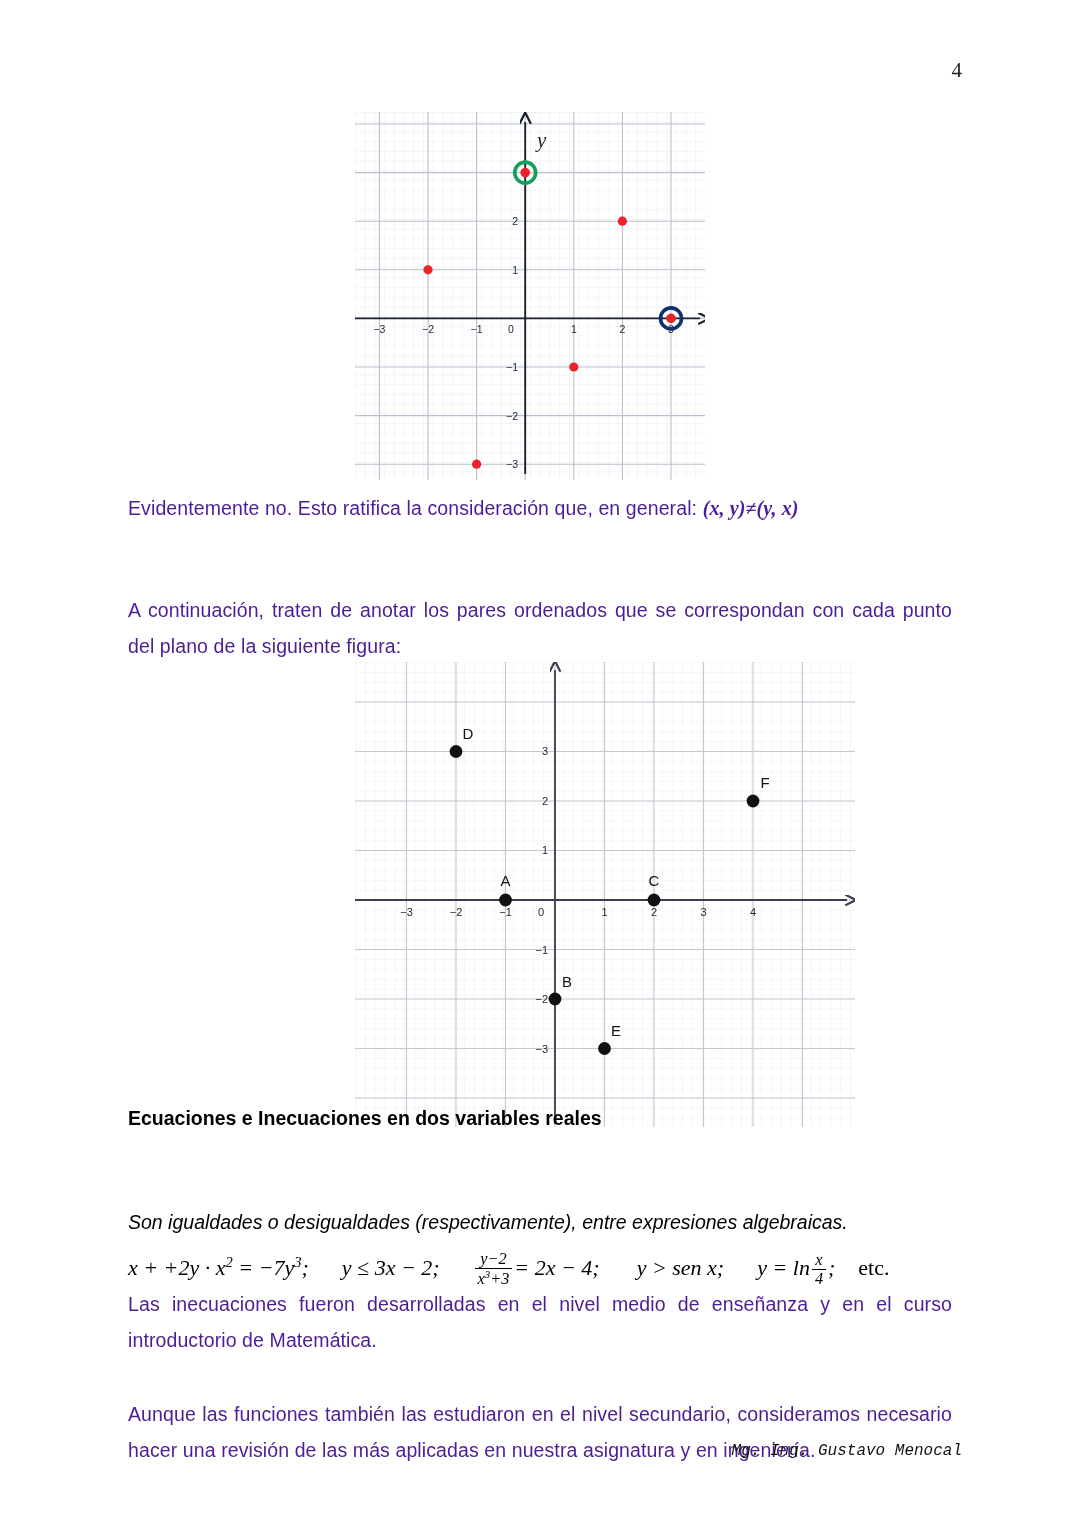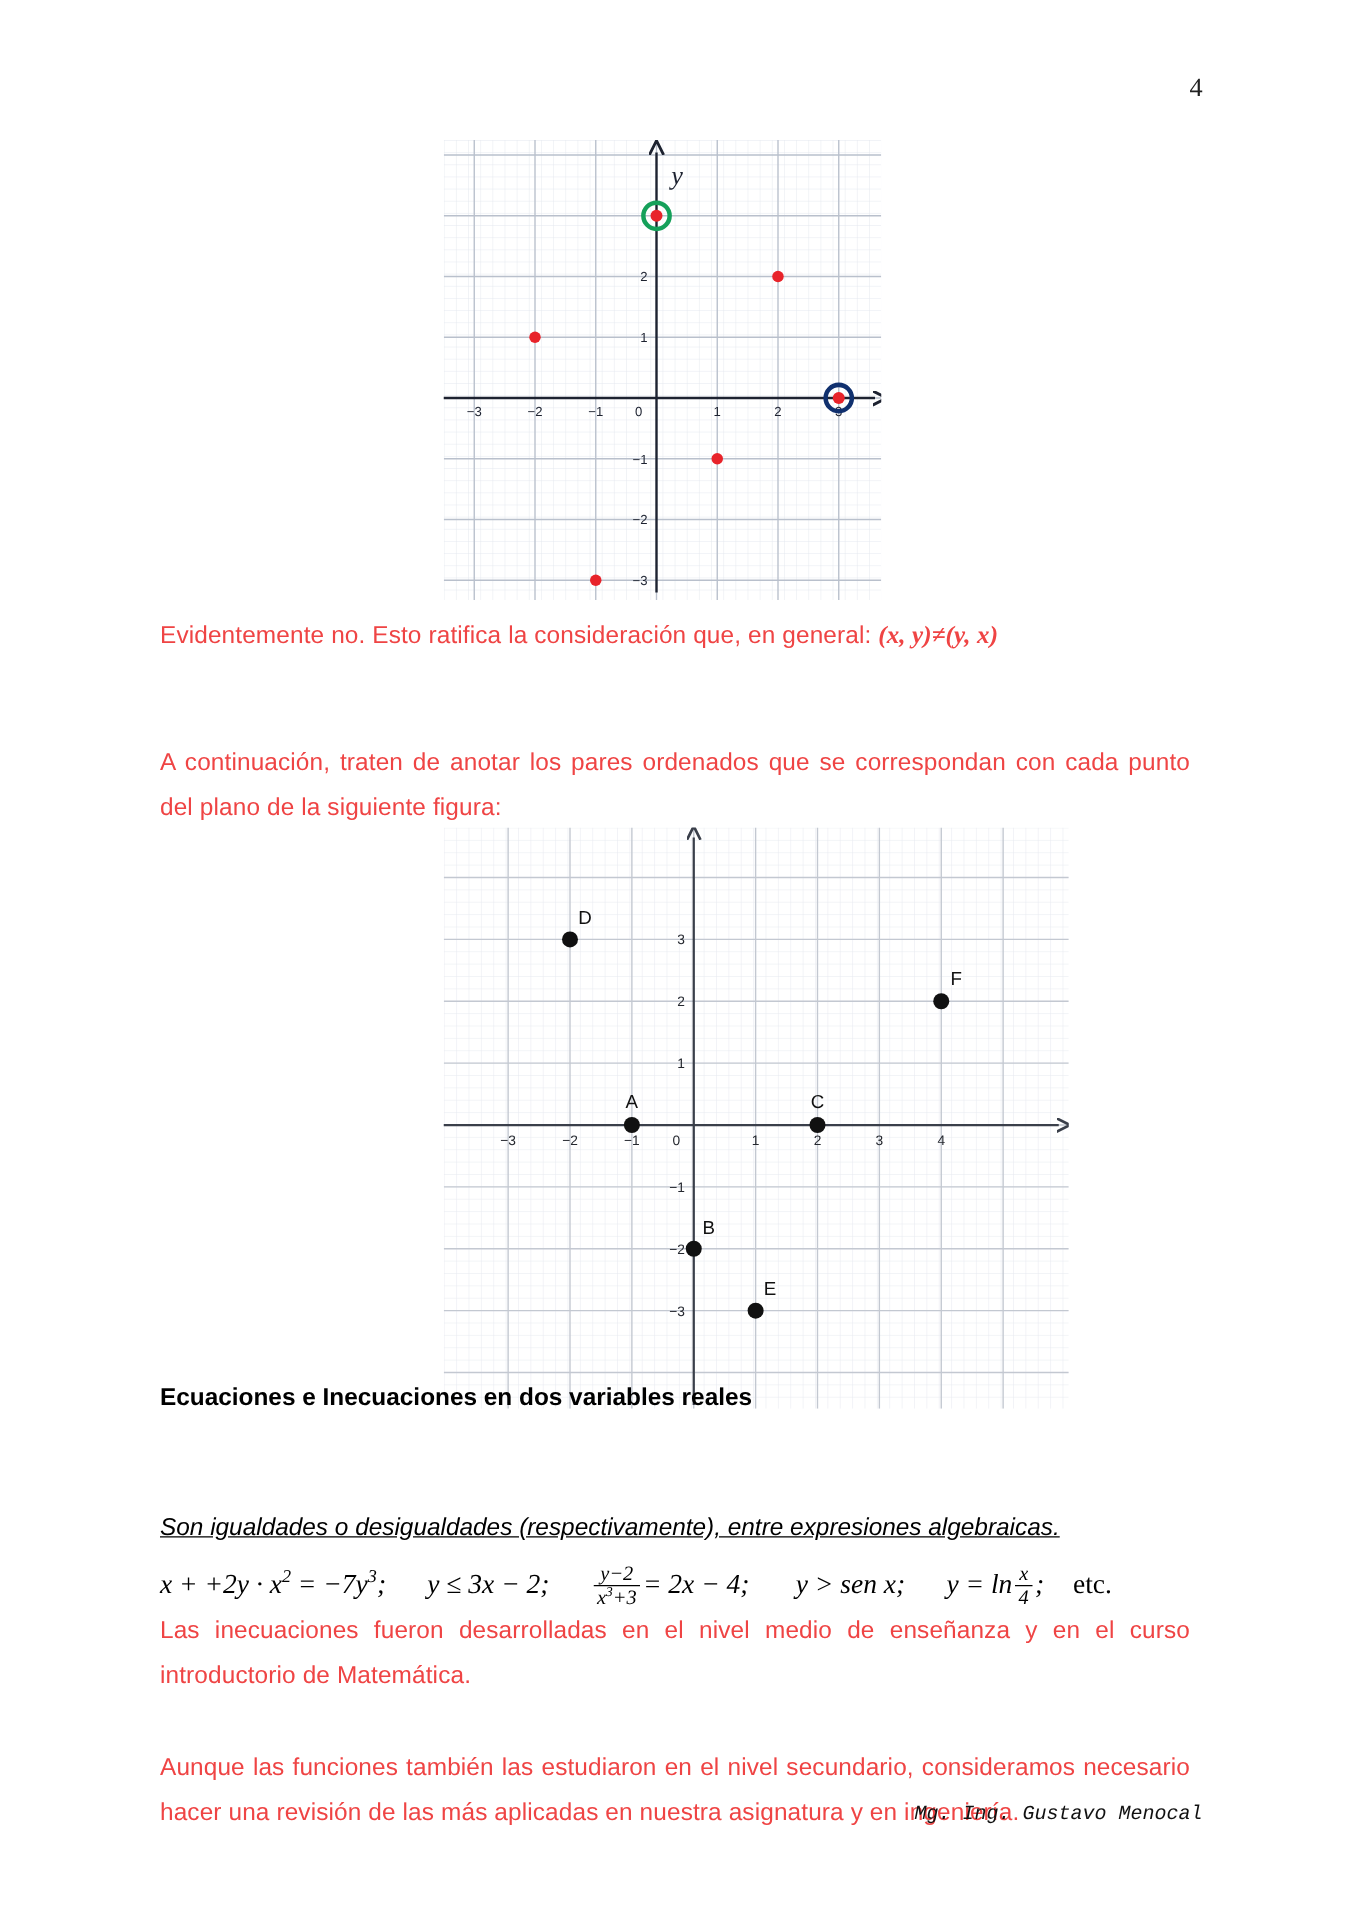--- a/index.html
+++ b/index.html
@@ -27,37 +27,36 @@
   .content {
     position:absolute;
     left:128px; top:0;
     width:824px;
   }
   p.body-text {
     font-size:19.5px;
     line-height:36px;
     margin:0;
     text-align:justify;
-    color:#ef4444;
+    color:#4c1d95;
     letter-spacing:0.1px;
   }
   p.body-text.nojust { text-align:left; }
   .em-pair { font-style:italic; font-weight:bold; font-family:"Liberation Serif", serif; font-size:20px; }
   h3.section-title {
     font-size:19.5px;
     font-weight:bold;
     margin:0;
     line-height:34px;
   }
   p.italic-note {
     font-size:19.5px;
     font-style:italic;
     margin:0;
     line-height:36px;
-    text-decoration:underline;
   }
   .formula-line {
     font-family:"Liberation Serif", serif;
     font-style:italic;
     font-size:22px;
     line-height:44px;
     margin:0;
     white-space:nowrap;
   }
   .formula-line .rm { font-style:normal; }

